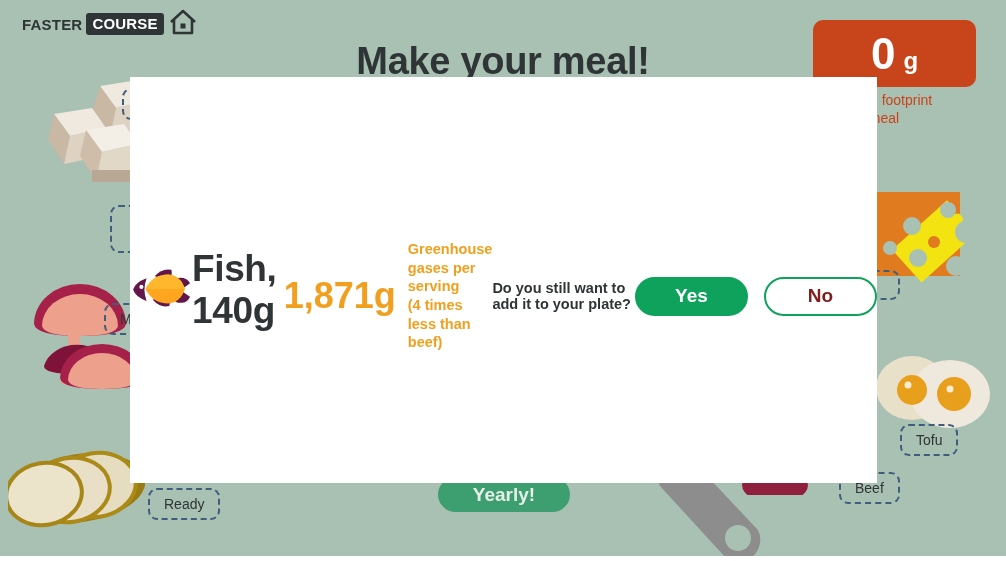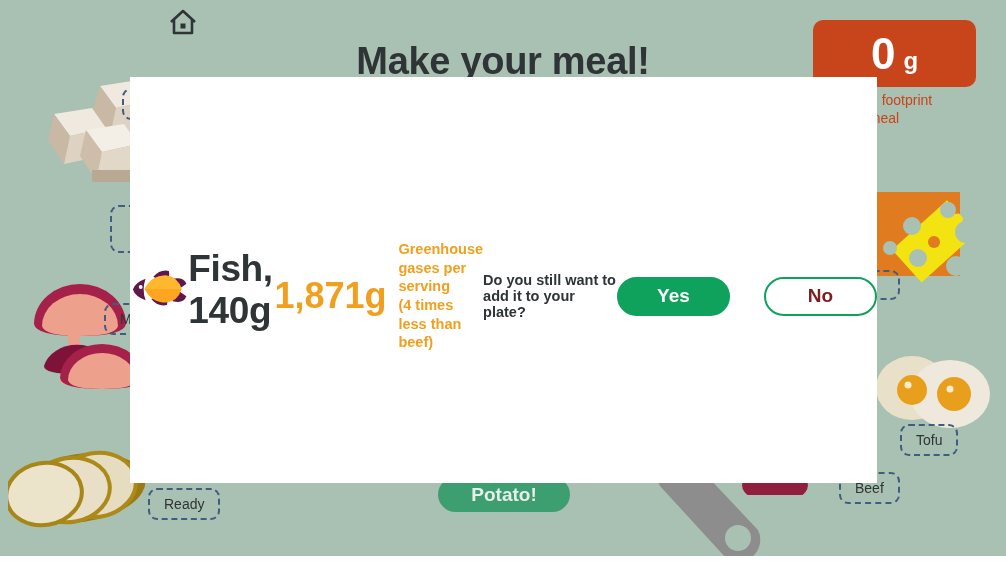--- a/index.html
+++ b/index.html
@@ -120,41 +120,45 @@
     padding-bottom: 4px;
   }
   .car-art { width: 62px; height: 30px; flex: none; }
   .smoke-art { width: 28px; height: 24px; flex:none; margin-left: 2px; }
   .car-text { flex: 1; text-align: center; font-size: 14px; font-weight: bold; color: #2f3436; }
 
   .confirm-text {
     margin-top: 22px;
     font-size: 14.5px; font-weight: bold; color: #2f3436;
   }
-  .modal-btns { margin-top: 22px; display: flex; gap: 34px; }
+  .modal-btns { margin-top: 22px; display: flex; gap: 16px; }
   .btn {
     width: 113px; height: 39px; border-radius: 20px;
     font-size: 19px; font-weight: bold;
     display:flex; align-items:center; justify-content:center;
     cursor: pointer;
   }
   .btn-yes { background: #0ea25c; color:#ffffff; border: 2px solid #0ea25c; }
   .btn-no  { background: #ffffff; color:#7f1d1d; border: 2px solid #0ea25c; }
 
   .bottom-strip {
     position:absolute; left:0; right:0; bottom:0; height:5px; background:#ffffff;
   }
 </style>
 </head>
 <body>
 
 <div id="app">
 
   <div id="bg-page">
 
+    <div class="logo-wrap">
+      <span class="logo-faster">FASTER</span>
+      <span class="logo-course">COURSE</span>
+    </div>
 
     <svg class="home-icon" viewBox="0 0 30 28">
       <path d="M3 14 L15 3 L27 14" fill="none" stroke="#2f3436" stroke-width="2.6" stroke-linejoin="round"></path>
       <path d="M6 12 V25 H24 V12" fill="none" stroke="#2f3436" stroke-width="2.6" stroke-linejoin="round"></path>
       <rect x="12.5" y="15.5" width="5" height="5" fill="#2f3436"></rect>
     </svg>
 
     <div class="page-title">Make your meal!</div>
 
     <div class="co2-box">
@@ -247,21 +251,21 @@
     <svg class="food" style="left:740px; top:455px; width:70px; height:40px;" viewBox="0 0 70 40">
       <ellipse cx="35" cy="30" rx="33" ry="18" fill="#8f1f3c"></ellipse>
     </svg>
 
     <svg class="fork" style="left:640px; top:460px; width:140px; height:101px;" viewBox="0 0 140 101">
       <path d="M8 0 L52 0 L118 70 a22 22 0 0 1 -32 28 L20 26 z" fill="#8d8d8d"></path>
       <circle cx="98" cy="78" r="13" fill="#a9c1b2"></circle>
     </svg>
 
     <button class="ready-btn">
-      <span>Potato!</span>
+      <span>Yearly!</span>
     </button>
   </div>
 
   <div id="modal-overlay">
     <div id="modal">
 
       <svg class="fish-art" viewBox="0 0 120 82">
 
         <path d="M88 20 q22 -4 28 10 q-12 10 -24 12 q12 4 24 14 q-6 16 -28 10 z" fill="#62174a"></path>
 

